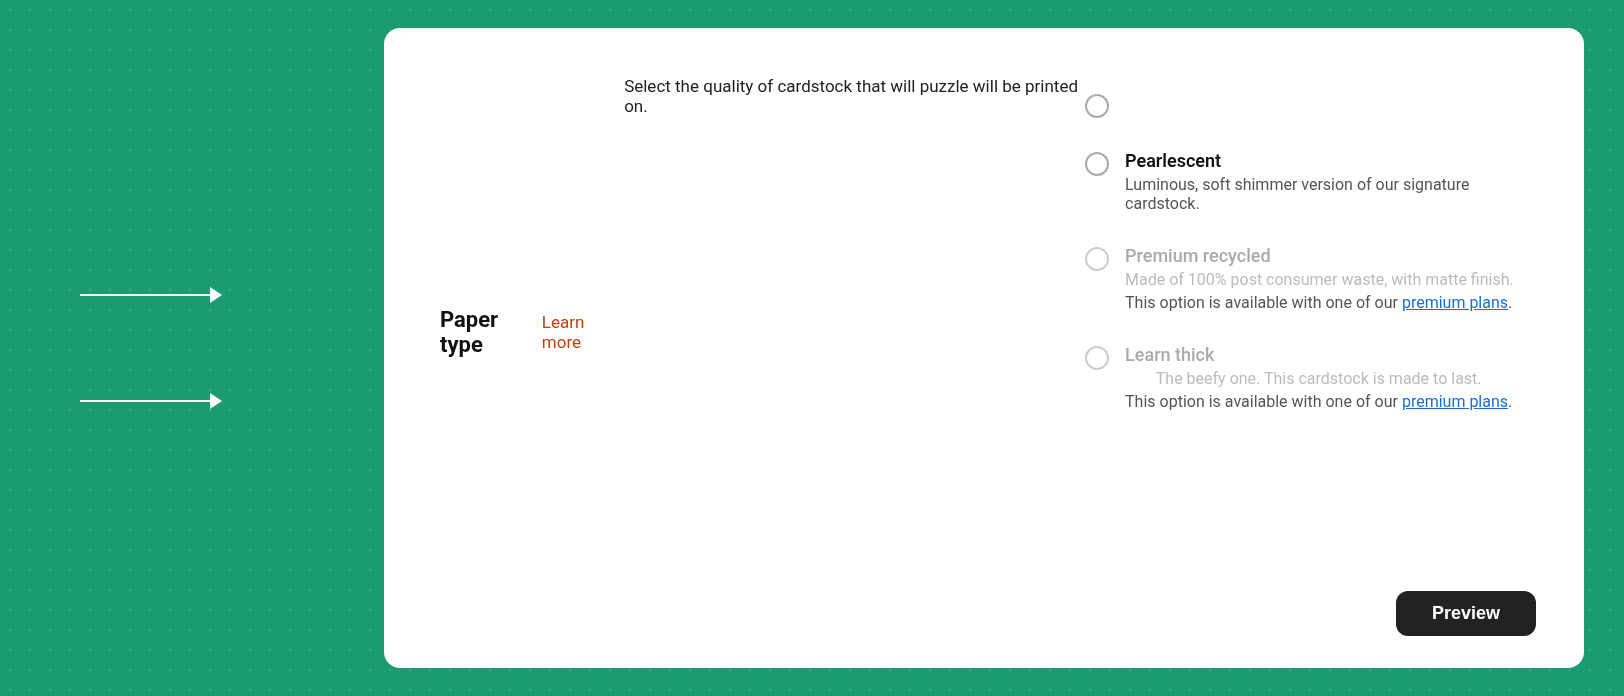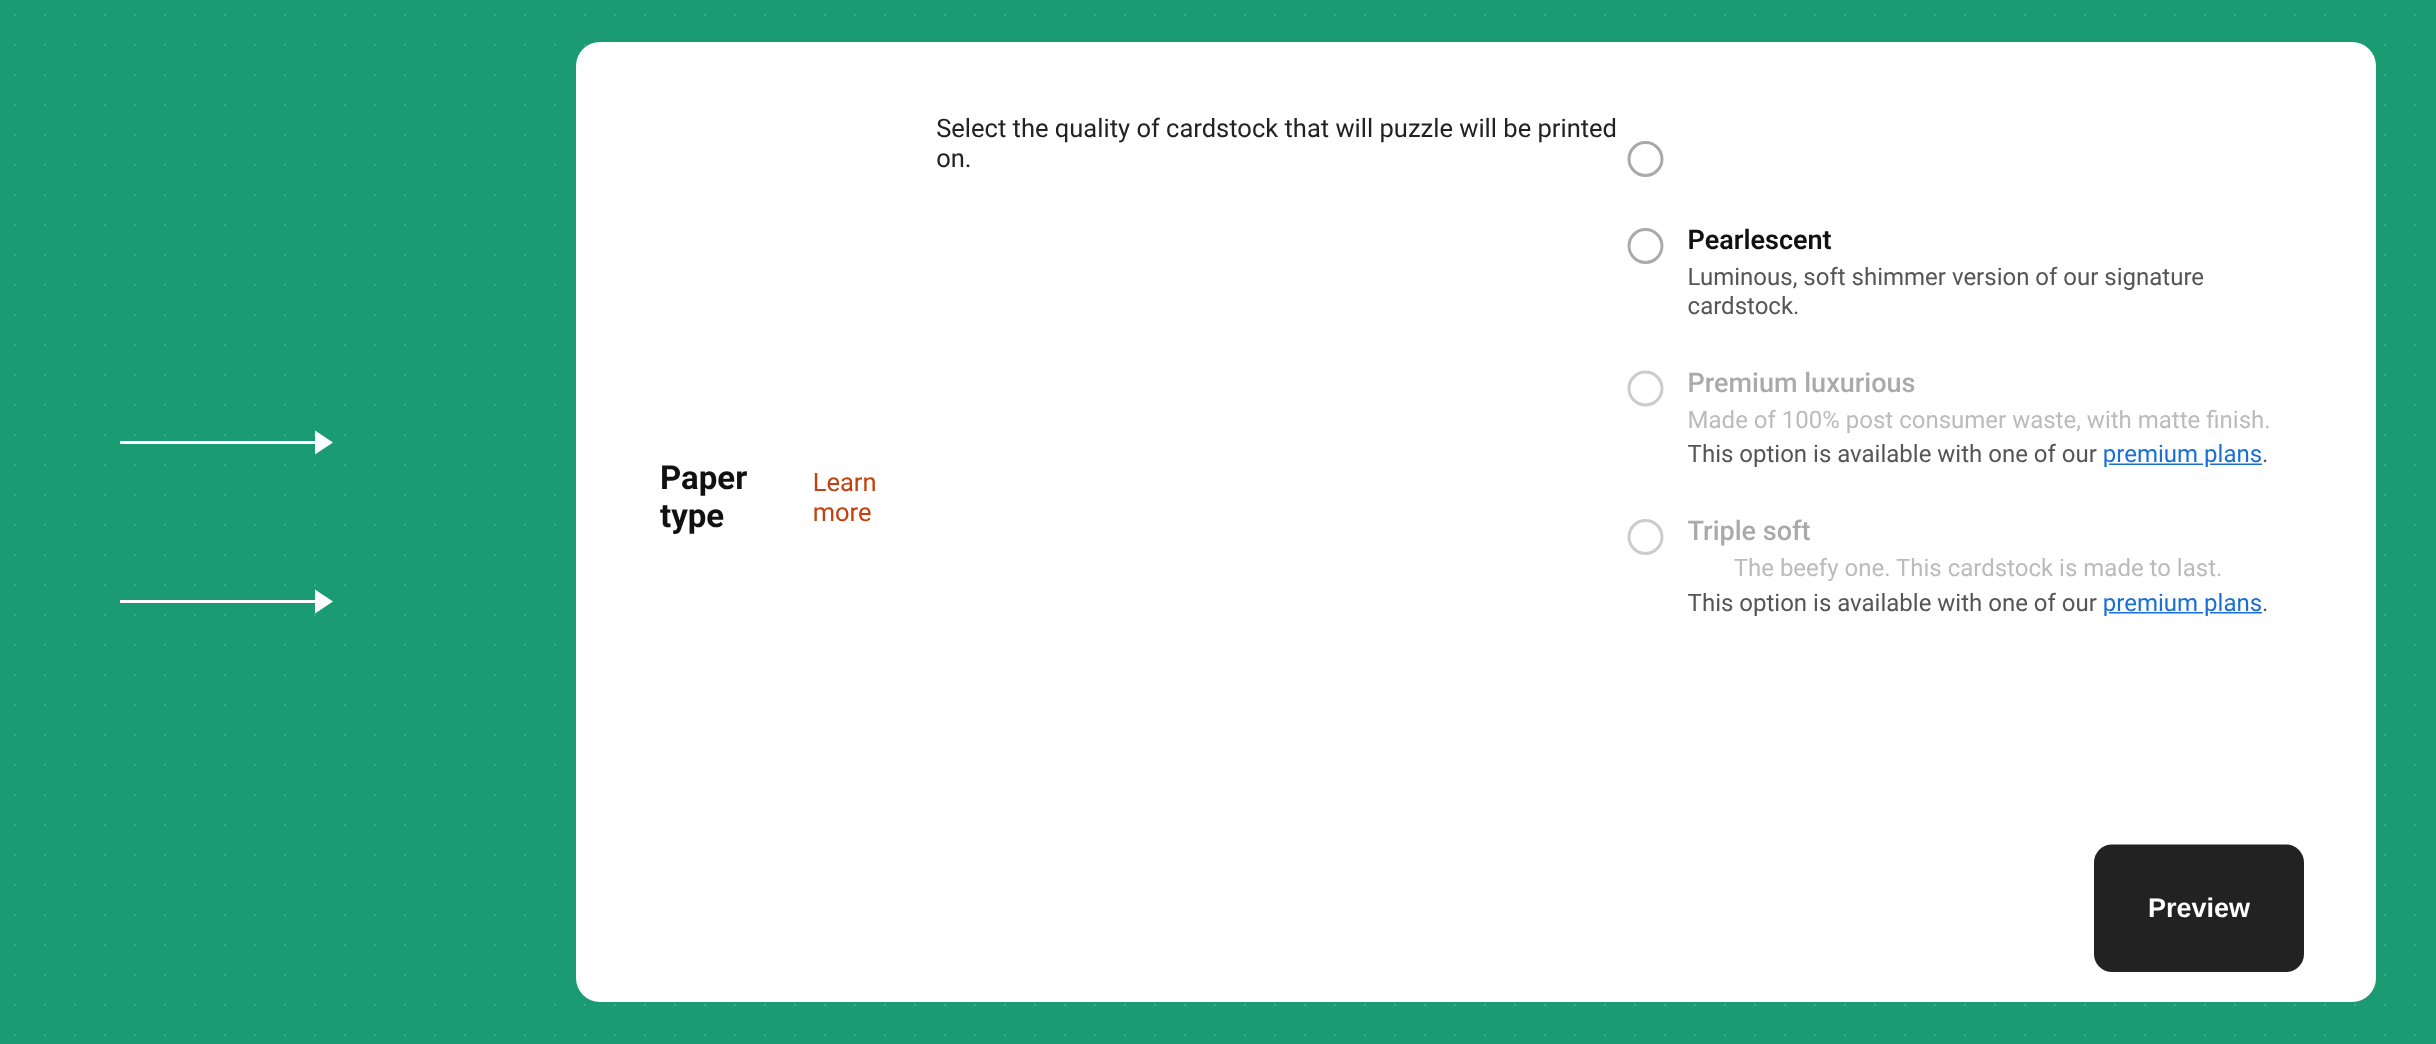--- a/index.html
+++ b/index.html
@@ -158,27 +158,27 @@
     }
 
     .premium-link {
       color: #1a6fd4;
       text-decoration: underline;
       cursor: pointer;
     }
 
     .preview-btn {
       position: absolute;
-      bottom: 20px;
+      bottom: 32px;
       right: 48px;
       background: #222;
       color: white;
       border: none;
       border-radius: 12px;
-      padding: 32px 36px;
+      padding: 12px 36px;
       font-size: 18px;
       font-weight: 600;
       cursor: pointer;
     }
   </style>
 </head>
 <body>
 
 <div class="arrow-container">
   <div class="arrow">
@@ -216,34 +216,34 @@
         <span class="option-label">Pearlescent</span>
         <span class="option-desc">Luminous, soft shimmer version of our signature cardstock.</span>
       </div>
     </div>
 
     <div class="option-item">
       <div class="radio-wrapper">
         <div class="radio-btn disabled"></div>
       </div>
       <div class="option-content">
-        <span class="option-label disabled">Premium luxurious</span>
+        <span class="option-label disabled">Premium recycled</span>
         <span class="option-desc disabled">Made of 100% post consumer waste, with matte finish.</span>
         <span class="option-premium">
           <span>This option is available with one of our </span><a class="premium-link">premium plans</a><span>.</span>
         </span>
       </div>
     </div>
 
     <div class="option-item">
       <div class="radio-wrapper">
         <div class="radio-btn disabled"></div>
       </div>
       <div class="option-content">
-        <span class="option-label disabled">Triple soft</span>
+        <span class="option-label disabled">Learn thick</span>
         <span class="option-desc disabled">The beefy one. This cardstock is made to last.</span>
         <span class="option-premium">
           <span>This option is available with one of our </span><a class="premium-link">premium plans</a><span>.</span>
         </span>
       </div>
     </div>
 
   </div>
 
   <button class="preview-btn">Preview</button>

